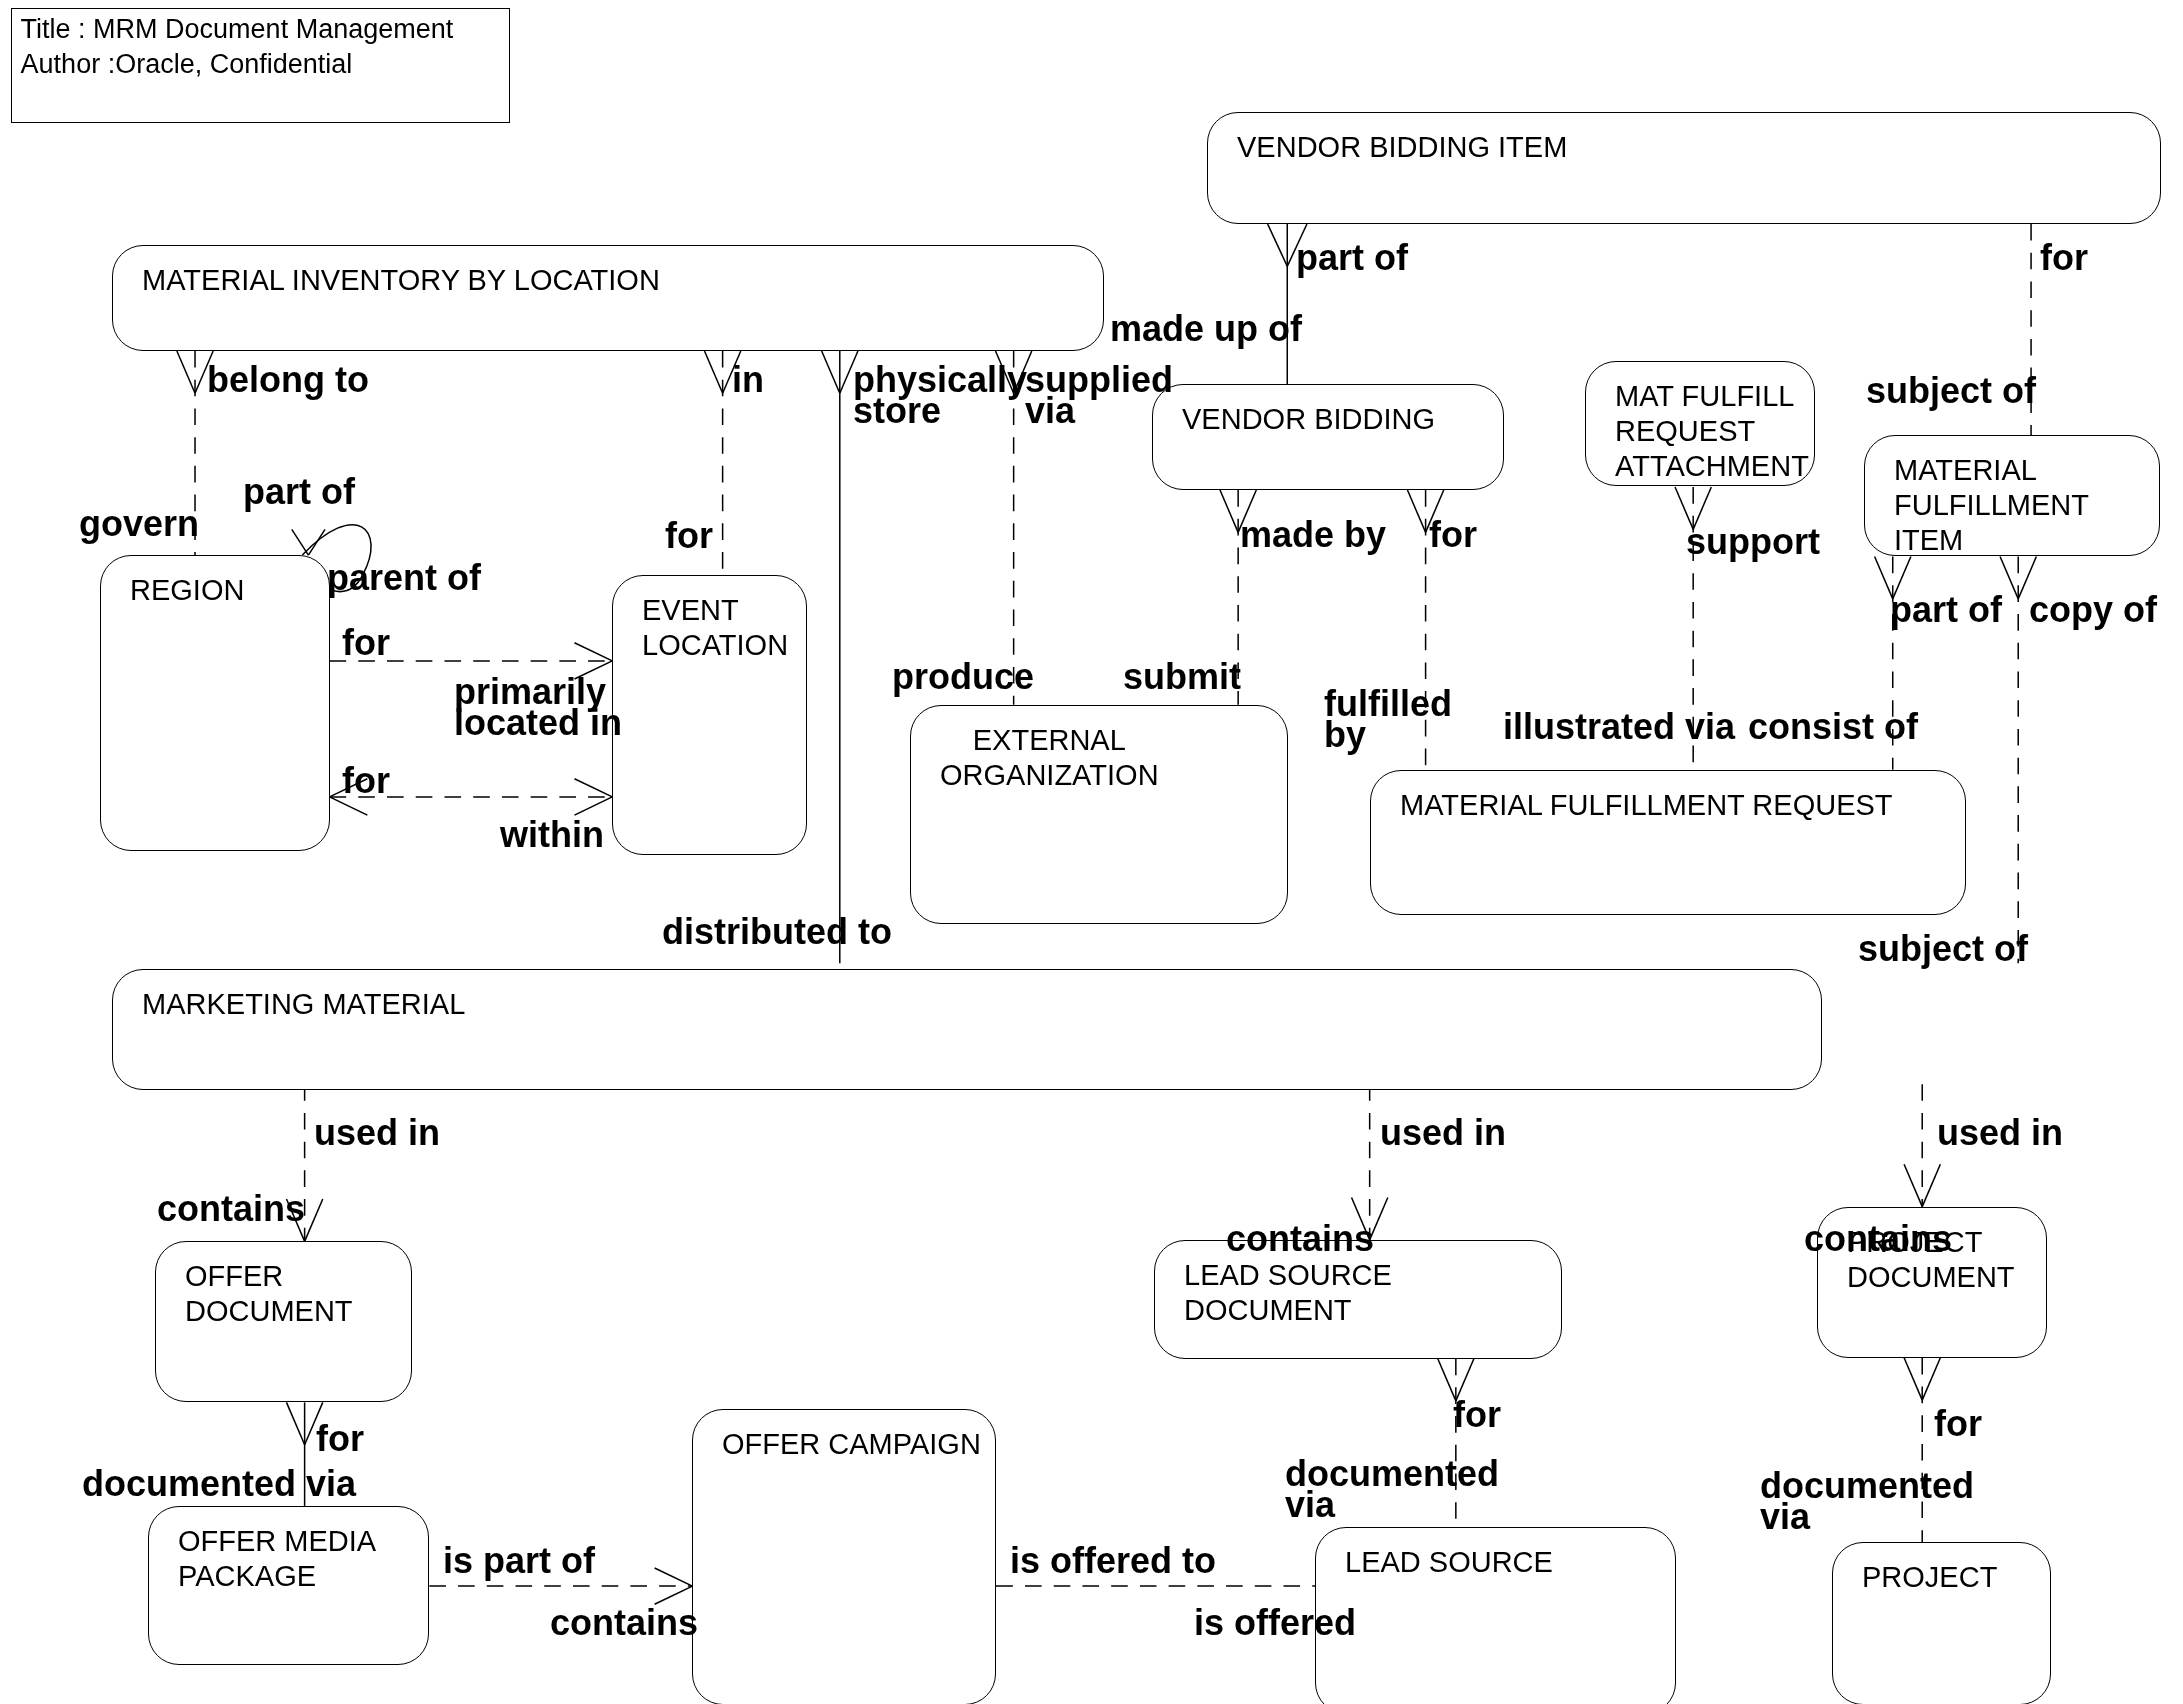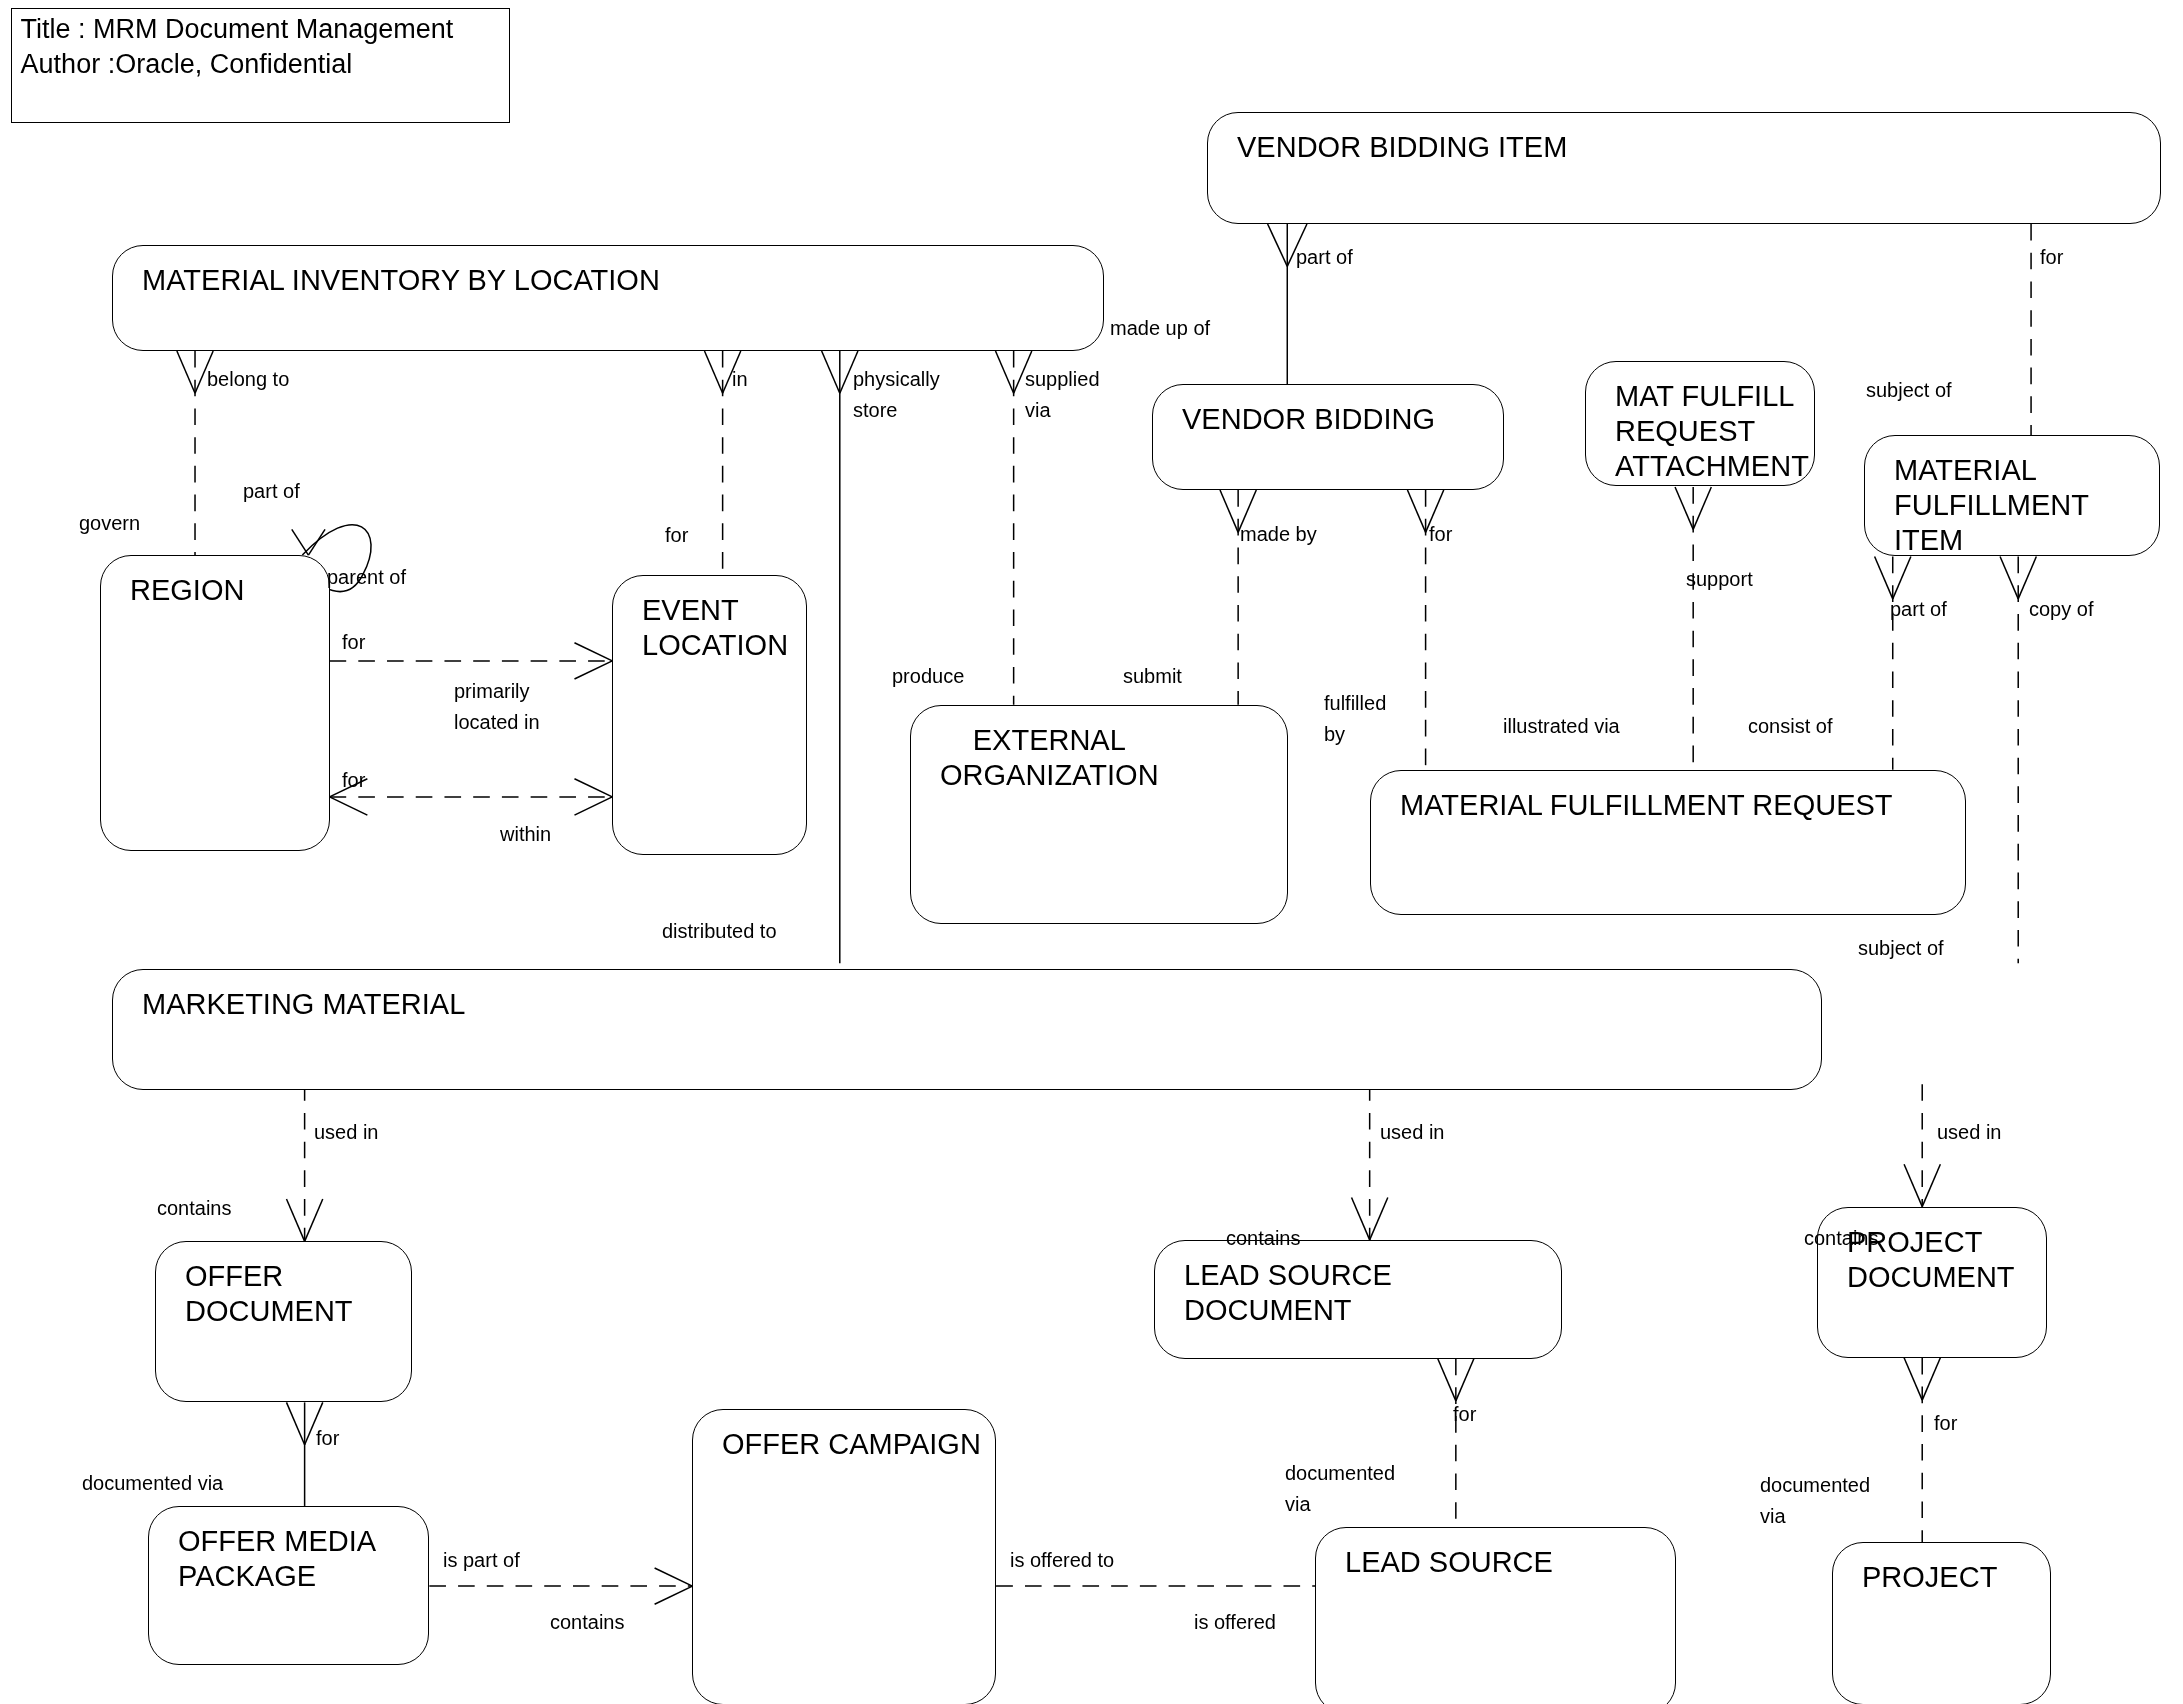--- a/index.html
+++ b/index.html
@@ -3,21 +3,21 @@
 <meta charset="utf-8">
 <style>
   html,body{margin:0;padding:0;background:#ffffff;}
   body{font-family:"Liberation Sans", sans-serif;}
   #canvas{position:relative;width:2183px;height:1705px;background:#ffffff;overflow:hidden;}
   svg#wire{position:absolute;left:0;top:0;width:2183px;height:1705px;}
   .ent{position:absolute;box-sizing:border-box;border:1.5px solid #000;border-radius:31px;background:#fff;}
   .ent .lbl{position:absolute;left:29px;top:16.6px;font-size:29px;line-height:35px;color:#000;white-space:pre-line;}
   .titlebox{position:absolute;left:10.6px;top:7.6px;width:499px;height:115px;border:1.5px solid #000;background:#fff;box-sizing:border-box;}
   .titlebox .tl{position:absolute;left:9px;font-size:27px;line-height:33px;color:#000;}
-  .rel{position:absolute;font-size:20px;line-height:31px;color:#000;white-space:pre-line;}
+  .rel{position:absolute;font-size:36px;line-height:31px;color:#000;white-space:pre-line;font-weight:bold;}
 </style>
 </head>
 <body>
 
 <div id="canvas">
 
   <div class="titlebox">
     <div class="tl" style="top:4.5px">Title : MRM Document Management</div>
     <div class="tl" style="top:39px">Author :Oracle, Confidential</div>
   </div>
@@ -230,21 +230,21 @@
       <div class="rel" style="left: 853px; top: 364px;">physically
 store</div>
       <div class="rel" style="left: 1025px; top: 364px;">supplied
 via</div>
       <div class="rel" style="left: 1866px; top: 375px;">subject of</div>
       <div class="rel" style="left: 243px; top: 476px;">part of</div>
       <div class="rel" style="left: 79px; top: 508px;">govern</div>
       <div class="rel" style="left: 665px; top: 520px;">for</div>
       <div class="rel" style="left: 1240px; top: 519px;">made by</div>
       <div class="rel" style="left: 1429px; top: 519px;">for</div>
-      <div class="rel" style="left: 1686px; top: 526px; margin-top: 38px;">support</div>
+      <div class="rel" style="left: 1686px; top: 526px;">support</div>
       <div class="rel" style="left: 327px; top: 562px;">parent of</div>
       <div class="rel" style="left: 1890px; top: 594px;">part of</div>
       <div class="rel" style="left: 2029px; top: 594px;">copy of</div>
       <div class="rel" style="left: 342px; top: 627px;">for</div>
       <div class="rel" style="left: 892px; top: 661px;">produce</div>
       <div class="rel" style="left: 1123px; top: 661px;">submit</div>
       <div class="rel" style="left: 454px; top: 676px;">primarily
 located in</div>
       <div class="rel" style="left: 1324px; top: 688px;">fulfilled
 by</div>

